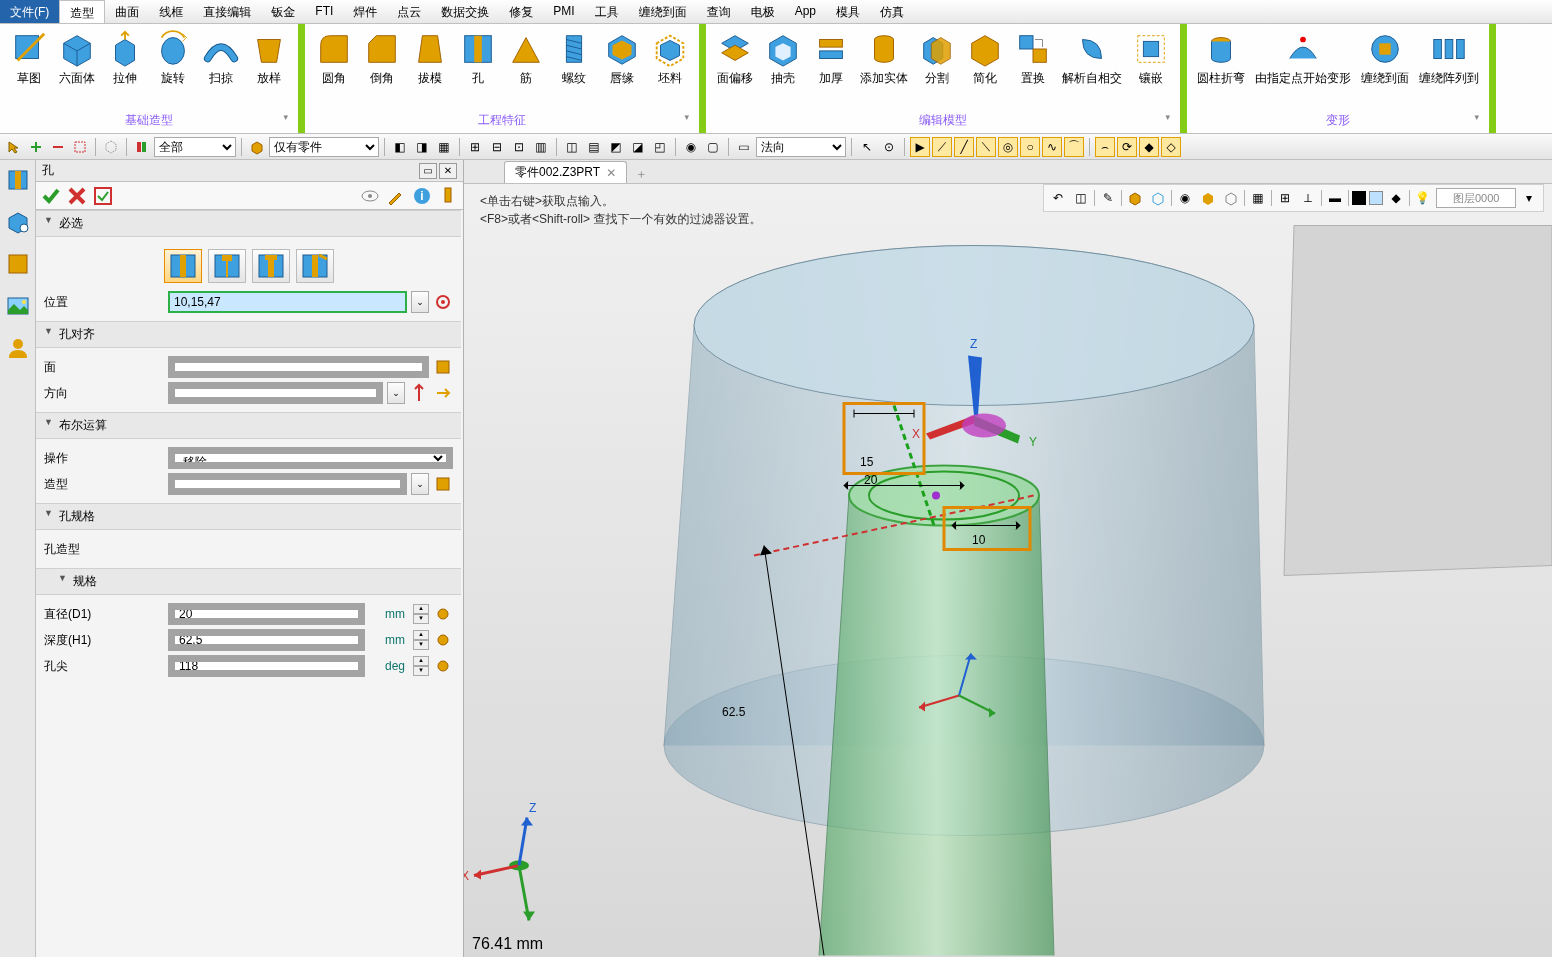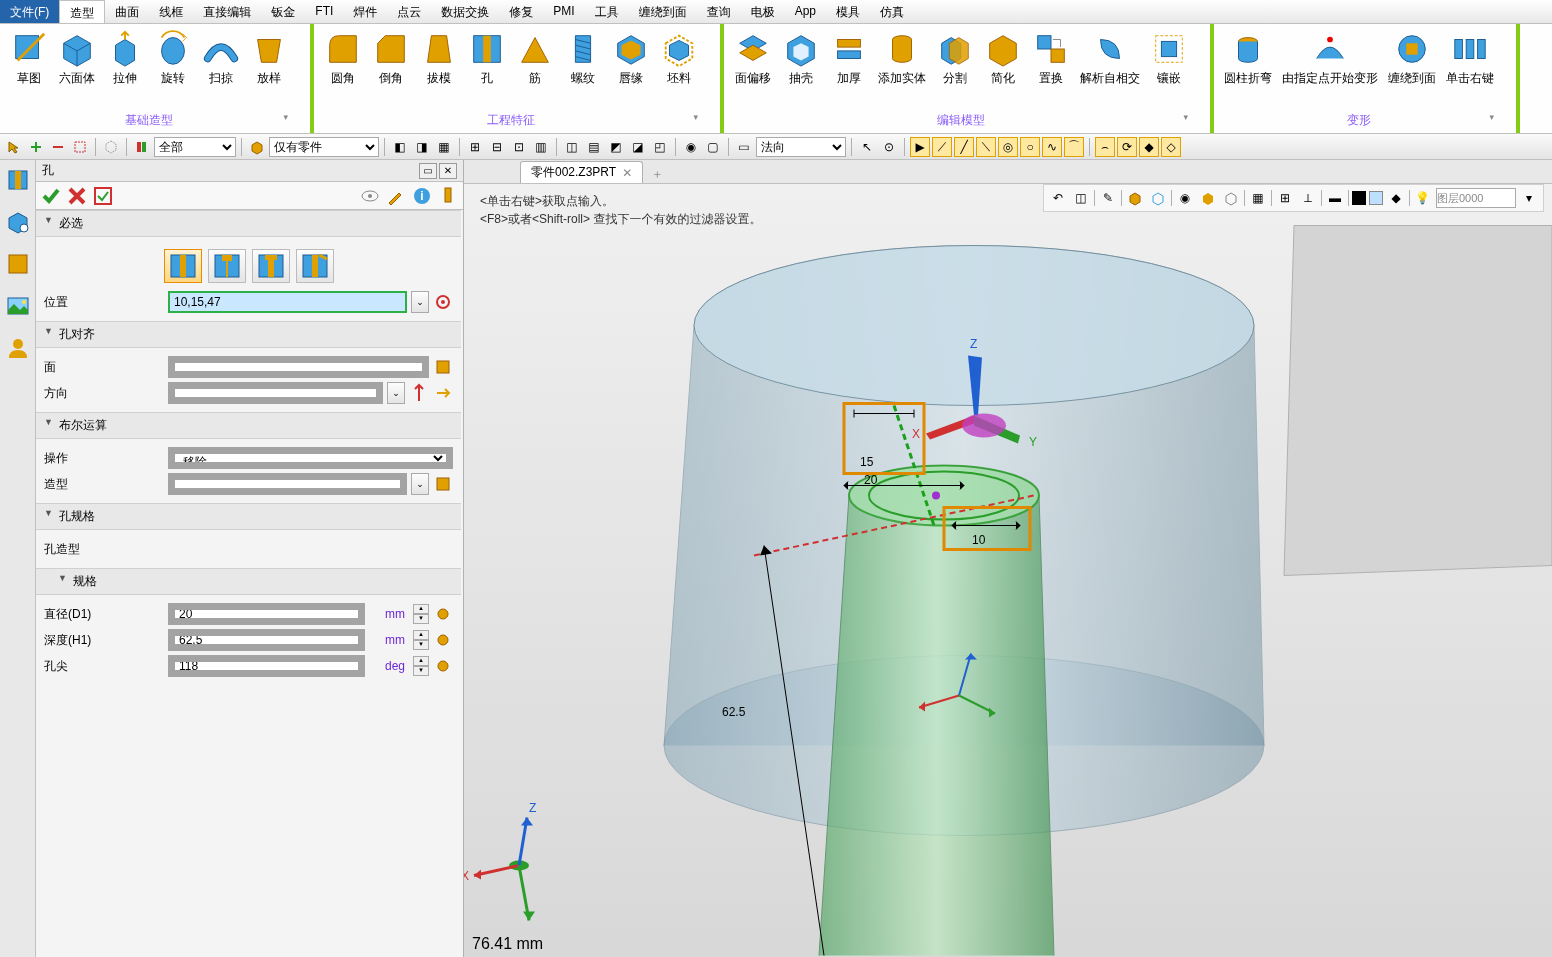--- a/index.html
+++ b/index.html
@@ -6,21 +6,21 @@
 body { background: #f0f0f0; width: 1552px; height: 957px; overflow: hidden; }
 
 
 .menubar { height: 24px; background: linear-gradient(#fefefe, #e8e8e8); display: flex; border-bottom: 1px solid #c0c0c0; }
 .menu-item { padding: 4px 10px; cursor: pointer; }
 .menu-item.file { background: #2364aa; color: #fff; }
 .menu-item.active { background: #fff; border: 1px solid #c0c0c0; border-bottom: none; }
 
 
 .ribbon { height: 110px; background: #fefefe; display: flex; border-bottom: 1px solid #c0c0c0; }
-.ribbon-group { border-right: 4px solid #84cc16; padding: 4px 18px 0 6px; display: flex; flex-direction: column; }
+.ribbon-group { border-right: 7px solid #84cc16; padding: 4px 6px 0 6px; display: flex; flex-direction: column; }
 .ribbon-buttons { display: flex; gap: 2px; flex: 1; }
 .ribbon-btn { display: flex; flex-direction: column; align-items: center; padding: 2px 4px; cursor: pointer; }
 .ribbon-icon { width: 38px; height: 38px; margin-bottom: 2px; }
 .ribbon-label { font-size: 12px; text-align: center; white-space: nowrap; }
 .ribbon-group-label { text-align: center; color: #8b5cf6; padding: 4px 0; font-size: 12px; position: relative; }
 .ribbon-group-label::after { content: "▾"; position: absolute; right: 4px; font-size: 9px; color: #888; }
 
 
 .sec-toolbar { height: 26px; background: linear-gradient(#fafafa, #e4e4e4); border-bottom: 1px solid #c0c0c0; display: flex; align-items: center; padding: 0 4px; gap: 2px; }
 .tb-btn { width: 20px; height: 20px; border: 1px solid transparent; display: inline-flex; align-items: center; justify-content: center; cursor: pointer; }
@@ -51,37 +51,37 @@
 .type-row { display: flex; justify-content: center; gap: 6px; padding: 6px 0; }
 .type-btn { width: 38px; height: 34px; border: 1px solid #bbb; background: linear-gradient(#fdfdfd,#e4e4e4); cursor: pointer; display: flex; align-items: center; justify-content: center; }
 .type-btn.active { border-color: #e88c00; background: linear-gradient(#fff3d6,#ffd680); }
 
 .field-row { display: flex; align-items: center; height: 26px; gap: 4px; }
 .field-label { width: 120px; }
 .field-input { flex: 1; height: 22px; border: 7px solid #a3a3a3; padding: 0 4px; background: #fff; }
 .field-input.highlight { border: 2px solid #2bb04a; background: #c9e8ff; }
 .field-dd { width: 18px; height: 22px; border: 1px solid #aaa; background: linear-gradient(#fdfdfd,#e4e4e4); cursor: pointer; font-size: 9px; display: flex; align-items: center; justify-content: center; }
 .field-pick { width: 20px; height: 20px; cursor: pointer; }
-.unit { width: 40px; text-align: right; padding-right: 4px; color: #6d28d9; }
+.unit { width: 40px; text-align: right; padding-right: 4px; color: #0f766e; }
 .spinner { width: 16px; display: flex; flex-direction: column; }
 .spin { height: 10px; border: 1px solid #aaa; background: #f0f0f0; font-size: 7px; line-height: 6px; text-align: center; cursor: pointer; }
 
 .hole-diagram { display: flex; justify-content: center; padding: 8px 0; }
 
 
 .viewport-wrap { flex: 1; display: flex; flex-direction: column; background: #fff; }
 .tabbar { height: 24px; background: #e8e8e8; border-bottom: 1px solid #c0c0c0; display: flex; align-items: flex-end; padding-left: 40px; }
-.tab { height: 22px; padding: 0 10px; background: #fff; border: 1px solid #b0b0b0; border-bottom: none; display: flex; align-items: center; gap: 6px; border-radius: 3px 3px 0 0; margin-left: 16px; }
+.tab { height: 22px; padding: 0 10px; background: #fff; border: 1px solid #b0b0b0; border-bottom: none; display: flex; align-items: center; gap: 6px; border-radius: 3px 3px 0 0; }
 .tab-close { cursor: pointer; color: #888; }
 .tab-add { padding: 0 8px; color: #888; cursor: pointer; }
 
 .view-toolbar { position: absolute; top: 0; right: 8px; height: 28px; display: flex; align-items: center; gap: 3px; background: rgba(248,248,248,0.9); padding: 2px 4px; border: 1px solid #d0d0d0; }
 .vt-btn { width: 20px; height: 20px; cursor: pointer; display: inline-flex; align-items: center; justify-content: center; }
 .vt-sep { width: 1px; height: 16px; background: #b0b0b0; }
-.layer-field { width: 80px; height: 20px; border: 1px solid #aaa; background: #fff; font-size: 11px; color: #888; padding: 0 0; }
+.layer-field { width: 80px; height: 20px; border: 1px solid #aaa; background: #fff; font-size: 11px; color: #888; padding: 0 16px; }
 
 .viewport { flex: 1; position: relative; background: linear-gradient(#f0f0f0, #d8d8d8); overflow: hidden; }
 .hint-text { position: absolute; top: 8px; left: 16px; color: #333; line-height: 18px; }
 
 .canvas-svg { position: absolute; inset: 0; width: 100%; height: 100%; }
 .status-coord { position: absolute; bottom: 4px; left: 8px; font-size: 16px; }
 
 
 </style>
 </head>
@@ -307,21 +307,21 @@
             <rect x="14" y="14" width="12" height="12" fill="#e0a000"></rect>
           </svg>
           <span class="ribbon-label">缠绕到面</span>
         </div>
       <div class="ribbon-btn">
           <svg class="ribbon-icon" viewBox="0 0 40 40">
             <rect x="4" y="10" width="8" height="20" fill="#3fa0e0" stroke="#1a5a90"></rect>
             <rect x="16" y="10" width="8" height="20" fill="#3fa0e0" stroke="#1a5a90"></rect>
             <rect x="28" y="10" width="8" height="20" fill="#3fa0e0" stroke="#1a5a90"></rect>
           </svg>
-          <span class="ribbon-label">单击右键</span>
+          <span class="ribbon-label">缠绕阵列到</span>
         </div>
     </div>
     <div class="ribbon-group-label">变形</div>
   </div>
 </div>
 
 <div class="sec-toolbar">
   <span class="tb-btn">
       <svg width="14" height="14">
         <path d="M2 2 L2 12 L5 9 L8 13 L10 12 L7 8 L11 8 Z" fill="#e0a000" stroke="#806000"></path>

